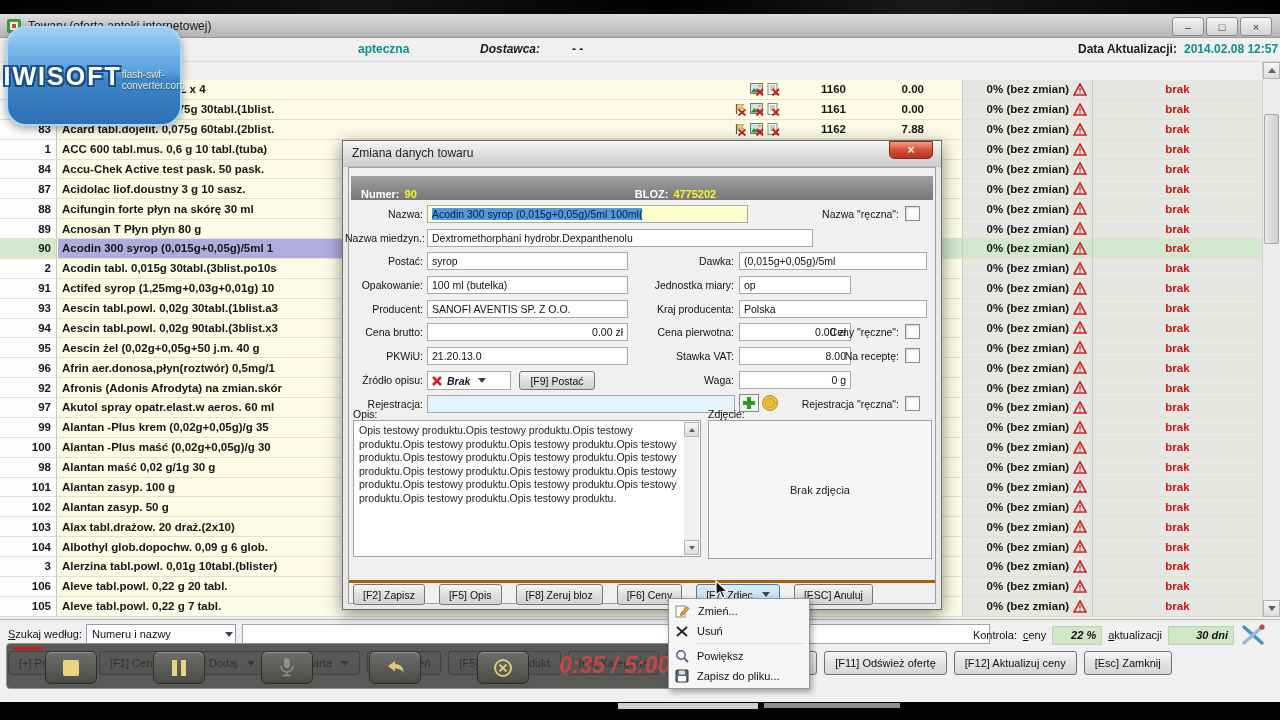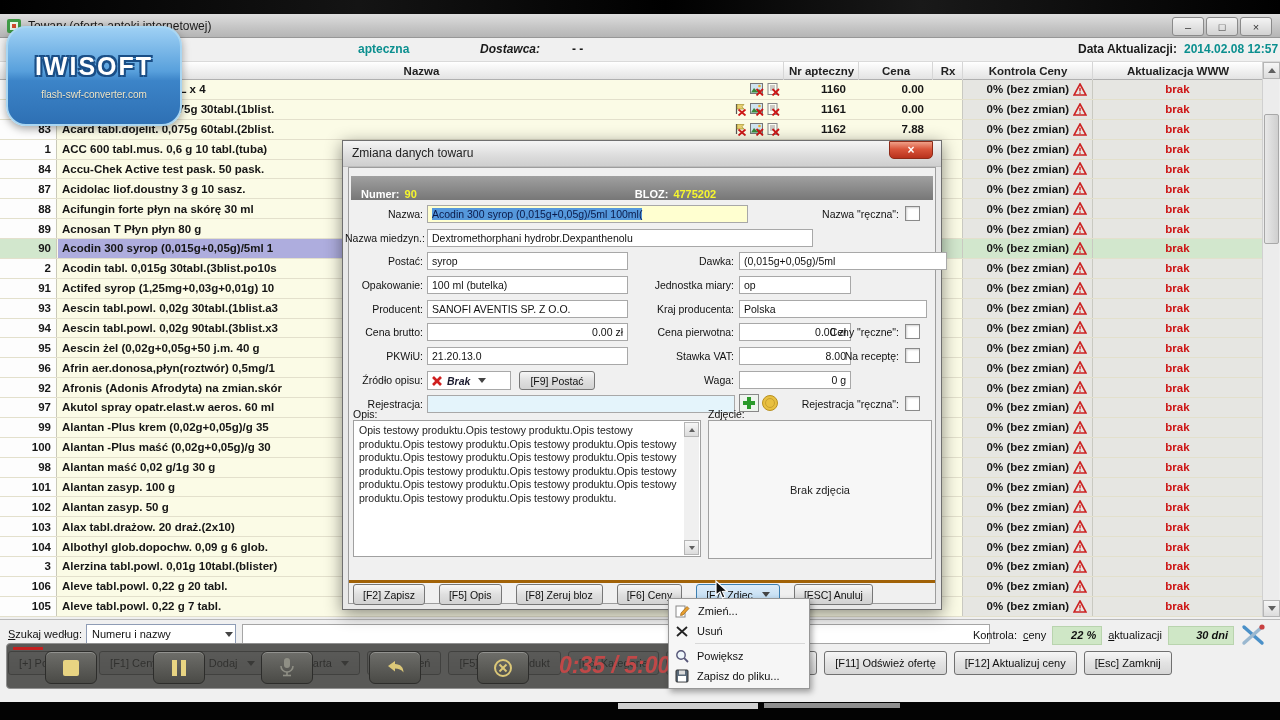--- a/index.html
+++ b/index.html
@@ -135,21 +135,21 @@
   #toolbar{left:0;top:634px;width:1280px;height:30px;background:#f0f0f0;display:flex;
     align-items:center;gap:7px;padding-left:8px;box-sizing:border-box;}
   .tbtn{height:22px;border:1px solid #707070;border-radius:3px;padding:0 10px;
     background:linear-gradient(180deg,#f6f6f6,#e3e3e3 50%,#d6d6d6);font-size:11px;color:#111;
     display:flex;align-items:center;gap:5px;white-space:nowrap;}
 
   
   #wm{left:6px;top:26px;width:176px;height:100px;z-index:40;border-radius:20px;
     background:linear-gradient(180deg,#9ed0f4 0%,#58a0dc 45%,#3c84c8 55%,#2e70b4 100%);
     border:2px solid #a9d6f2;box-shadow:0 3px 8px rgba(0,0,0,.35);
-    display:flex;flex-direction:column;align-items:center;justify-content:center;}
+    display:flex;flex-direction:row;align-items:center;justify-content:center;}
   #wm .brand{font-size:25px;font-weight:bold;color:#fff;letter-spacing:2px;
     text-shadow:-2px 2px 0 #1a4e86,2px 2px 0 #1a4e86,2px -2px 0 #1a4e86,-2px -2px 0 #1a4e86;}
   #wm .site{font-size:10px;color:#efe6c8;margin-top:8px;text-shadow:0 1px 1px #1a4e86;}
 
   
   #recorder{left:6px;top:643px;width:712px;height:46px;z-index:50;background:rgba(55,55,52,.82);
     border:1px solid #909090;border-radius:4px;}
   .rec-strip{position:absolute;left:6px;top:3px;width:30px;height:3px;background:#c42020;}
   .rec-btn{position:absolute;top:7px;width:50px;height:31px;border:1px solid #2d2d2b;border-radius:6px;
     background:linear-gradient(180deg,#6e6e6a,#4a4a46);box-shadow:inset 0 1px 0 rgba(255,255,255,.25);
@@ -182,29 +182,20 @@
     </div>
 
     <div id="infobar" class="abs">
       <span class="teal abs" style="left:358px;top:4px;">apteczna</span>
       <span class="blk-b abs" style="left:480px;top:4px;font-style:italic;">Dostawca:</span>
       <span class="blk-b abs" style="left:572px;top:4px;">- -</span>
       <span class="blk-b abs" style="left:1078px;top:4px;">Data Aktualizacji:</span>
       <span class="teal abs" style="left:1184px;top:4px;">2014.02.08 12:57</span>
     </div>
 
-    <div id="thead" class="abs">
-      <div class="hcell" style="left:0;width:57px;border-left:none;">Numer</div>
-      <div class="hcell" style="left:58px;width:725px;">Nazwa</div>
-      <div class="hcell" style="left:783px;width:75px;">Nr apteczny</div>
-      <div class="hcell" style="left:858px;width:74px;">Cena</div>
-      <div class="hcell" style="left:932px;width:30px;">Rx</div>
-      <div class="hcell" style="left:962px;width:130px;">Kontrola Ceny</div>
-      <div class="hcell" style="left:1092px;width:170px;">Aktualizacja  WWW</div>
-    </div>
 
     <div id="tbody" class="abs">
         <div class="trow">
           <div class="tc c-num">81</div>
           <div class="tc c-name">A-CERUMEN AMP 2ML x 4<span class="row-icons">
               <span><svg width="14" height="13" viewBox="0 0 14 13">
                   <rect x="0.5" y="0.5" width="12" height="10" fill="#cfe4f0" stroke="#777"></rect>
                   <path d="M1 9.5 L4 5 L7 8 L9 6 L12 9.5 Z" fill="#3a8a3a"></path>
                   <circle cx="9.5" cy="3" r="1.3" fill="#e8b030"></circle>
                   <line x1="6.5" y1="6" x2="13" y2="12.5" stroke="#cc1818" stroke-width="1.8"></line>
@@ -812,21 +803,21 @@
       <div class="fld yellow" style="left:78px;top:37px;width:321px;"><span class="selt">Acodin 300 syrop (0,015g+0,05g)/5ml 100ml(</span></div>
       <span class="flbl" style="left:426px;width:124px;top:40px;">Nazwa "ręczna":</span>
       <span class="cb" style="left:556px;top:38px;"></span>
 
       <span class="flbl" style="left:-4px;width:78px;top:64px;">Nazwa miedzyn.:</span>
       <div class="fld" style="left:78px;top:61px;width:386px;">Dextromethorphani hydrobr.Dexpanthenolu</div>
 
       <span class="flbl" style="left:2px;width:72px;top:87px;">Postać:</span>
       <div class="fld" style="left:78px;top:84px;width:201px;">syrop</div>
       <span class="flbl" style="left:278px;width:107px;top:87px;">Dawka:</span>
-      <div class="fld" style="left:390px;top:84px;width:208px;">(0,015g+0,05g)/5ml</div>
+      <div class="fld" style="left:390px;top:84px;width:188px;">(0,015g+0,05g)/5ml</div>
 
       <span class="flbl" style="left:2px;width:72px;top:111px;">Opakowanie:</span>
       <div class="fld" style="left:78px;top:108px;width:201px;">100 ml (butelka)</div>
       <span class="flbl" style="left:278px;width:107px;top:111px;">Jednostka miary:</span>
       <div class="fld" style="left:390px;top:108px;width:112px;">op</div>
 
       <span class="flbl" style="left:2px;width:72px;top:135px;">Producent:</span>
       <div class="fld" style="left:78px;top:132px;width:201px;">SANOFI AVENTIS SP. Z O.O.</div>
       <span class="flbl" style="left:278px;width:107px;top:135px;">Kraj producenta:</span>
       <div class="fld" style="left:390px;top:132px;width:188px;">Polska</div>

